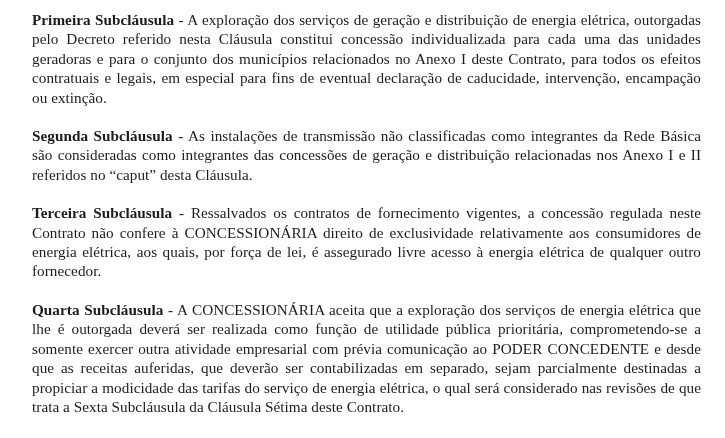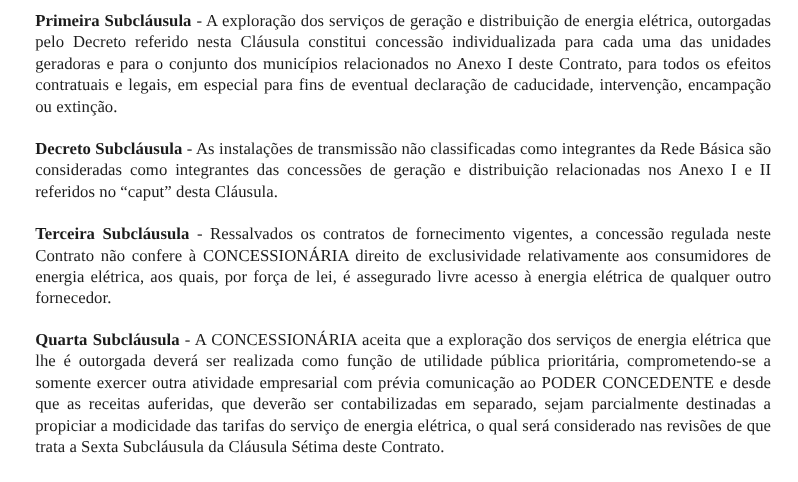--- a/index.html
+++ b/index.html
@@ -37,19 +37,19 @@
     font-weight: bold;
   }
 </style>
 </head>
 <body>
 
 <div class="page">
 
   <p class="clause"><strong class="clause-heading">Primeira Subcláusula</strong><span> - </span><span>A exploração dos serviços de geração e distribuição de energia elétrica, outorgadas pelo Decreto referido nesta Cláusula constitui concessão individualizada para cada uma das unidades geradoras e para o conjunto dos municípios relacionados no Anexo I deste Contrato, para todos os efeitos contratuais e legais, em especial para fins de eventual declaração de caducidade, intervenção, encampação ou extinção.</span></p>
 
-  <p class="clause"><strong class="clause-heading">Decreto Subcláusula</strong><span> - </span><span>As instalações de transmissão não classificadas como integrantes da Rede Básica são consideradas como integrantes das concessões de geração e distribuição relacionadas nos Anexo I e II referidos no “caput” desta Cláusula.</span></p>
+  <p class="clause"><strong class="clause-heading">Segunda Subcláusula</strong><span> - </span><span>As instalações de transmissão não classificadas como integrantes da Rede Básica são consideradas como integrantes das concessões de geração e distribuição relacionadas nos Anexo I e II referidos no “caput” desta Cláusula.</span></p>
 
   <p class="clause"><strong class="clause-heading">Terceira Subcláusula</strong><span> - </span><span>Ressalvados os contratos de fornecimento vigentes, a concessão regulada neste Contrato não confere à CONCESSIONÁRIA direito de exclusividade relativamente aos consumidores de energia elétrica, aos quais, por força de lei, é assegurado livre acesso à energia elétrica de qualquer outro fornecedor.</span></p>
 
   <p class="clause"><strong class="clause-heading">Quarta Subcláusula</strong><span> - </span><span>A CONCESSIONÁRIA aceita que a exploração dos serviços de energia elétrica que lhe é outorgada deverá ser realizada como função de utilidade pública prioritária, comprometendo-se a somente exercer outra atividade empresarial com prévia comunicação ao PODER CONCEDENTE e desde que as receitas auferidas, que deverão ser contabilizadas em separado, sejam parcialmente destinadas a propiciar a modicidade das tarifas do serviço de energia elétrica, o qual será considerado nas revisões de que trata a Sexta Subcláusula da Cláusula Sétima deste Contrato.</span></p>
 
 </div>
 
 </body></html>

